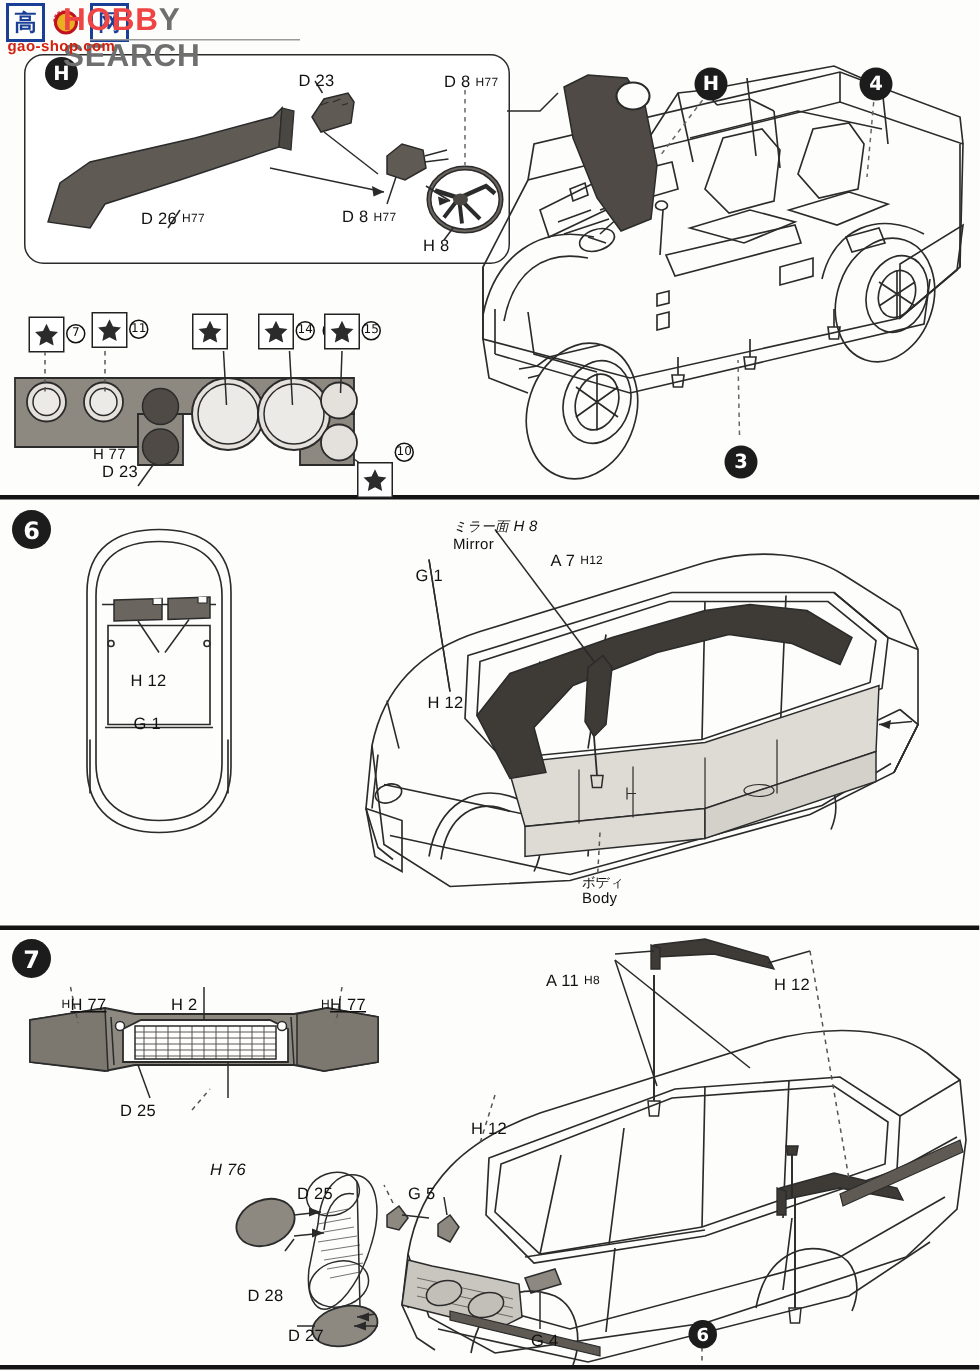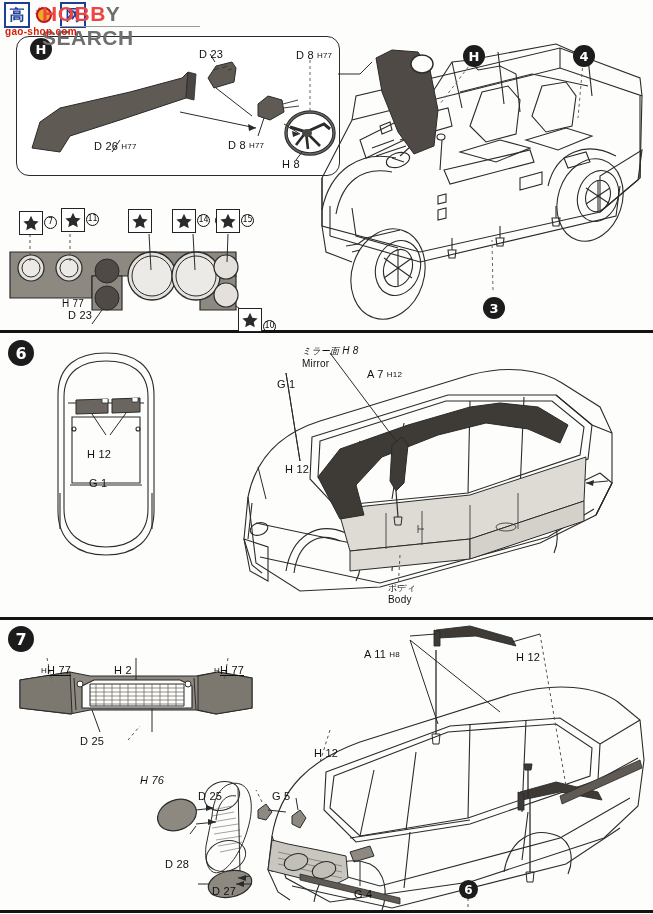--- a/index.html
+++ b/index.html
@@ -291,21 +291,21 @@
         <polygon points="10,2 12.6,7.4 18.5,8.2 14.2,12.3 15.3,18.1 10,15.4 4.7,18.1 5.8,12.3 1.5,8.2 7.4,7.4" fill="#2b2b2b"></polygon>
       </svg>
   </div>
   <div class="chipnum" style="left:241px;top:214px;"><span>15</span></div>
 
   <div class="chip" style="left:238px;top:308px;">
     <svg viewBox="0 0 20 20">
         <polygon points="10,2 12.6,7.4 18.5,8.2 14.2,12.3 15.3,18.1 10,15.4 4.7,18.1 5.8,12.3 1.5,8.2 7.4,7.4" fill="#2b2b2b"></polygon>
       </svg>
   </div>
-  <div class="chipnum" style="left:263px;top:320px;"><span>10</span></div>
+  <div class="chipnum" style="left:263px;top:295px;"><span>10</span></div>
 
   <div class="lbl" style="left:62px;top:298px;font-size:10px;">H 77</div>
   <div class="lbl" style="left:68px;top:309px;">D 23</div>
 
   <div class="stepnum" style="left:8px;top:340px;">6</div>
 
   <svg class="art" style="top:333px;" width="653" height="284">
 
     <g stroke="#2b2b2b" fill="none" stroke-width="1.1">
       <path d="M58,62 C58,32 78,20 106,20 C134,20 154,32 154,62
@@ -536,21 +536,21 @@
 
   <div class="lbl" style="left:41px;top:664px;"><span class="sm">H</span><u>H 77</u></div>
   <div class="lbl" style="left:114px;top:664px;">H 2</div>
   <div class="lbl" style="left:214px;top:664px;"><span class="sm">H</span><u>H 77</u></div>
   <div class="lbl" style="left:80px;top:735px;">D 25</div>
   <div class="lbl" style="left:140px;top:774px;font-style:italic;">H 76</div>
 
   <div class="lbl" style="left:198px;top:790px;">D 25</div>
   <div class="lbl" style="left:272px;top:790px;">G 5</div>
   <div class="lbl" style="left:165px;top:858px;">D 28</div>
-  <div class="lbl" style="left:212px;top:885px;">D 27</div>
+  <div class="lbl" style="left:192px;top:885px;">D 27</div>
   <div class="lbl" style="left:354px;top:888px;">G 4</div>
 
   <div class="lbl" style="left:364px;top:648px;"><span>A 11</span> <span class="sm">H8</span></div>
   <div class="lbl" style="left:516px;top:651px;">H 12</div>
   <div class="lbl" style="left:314px;top:747px;">H 12</div>
 
   <div class="marker" style="left:459px;top:880px;">6</div>
 
 </div>
 

